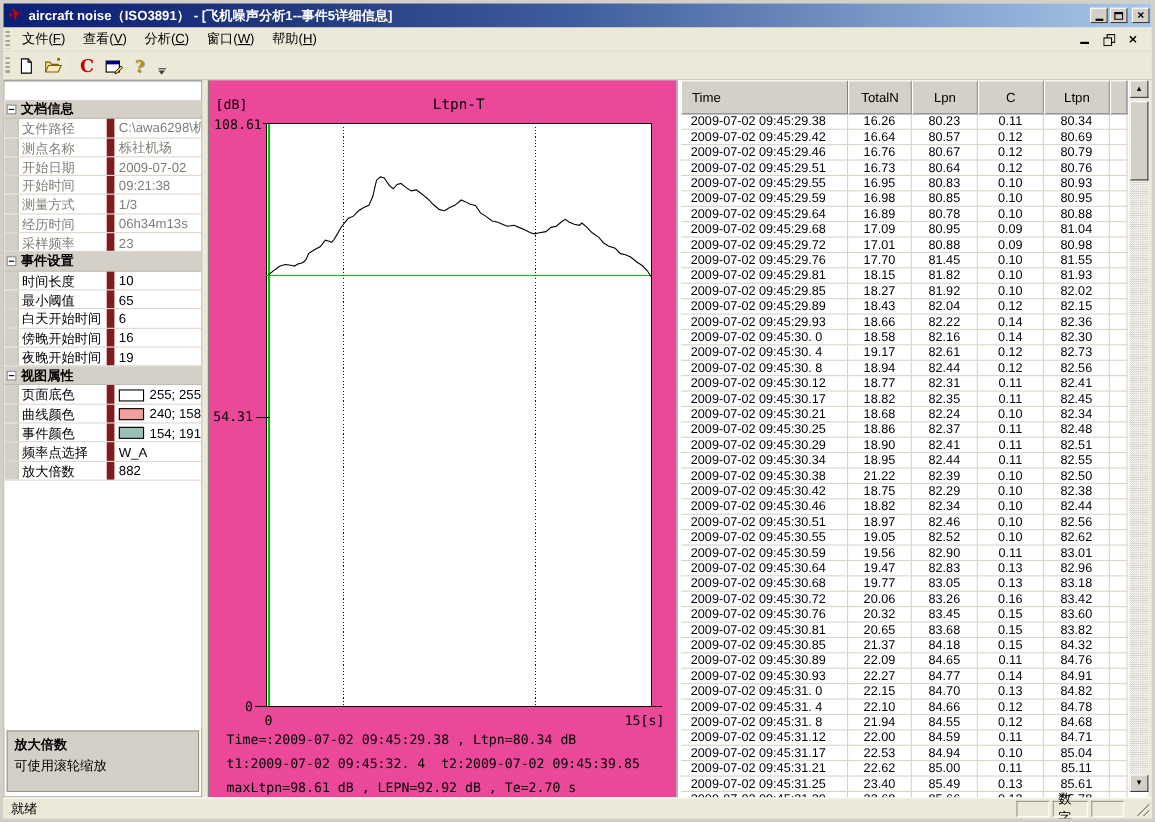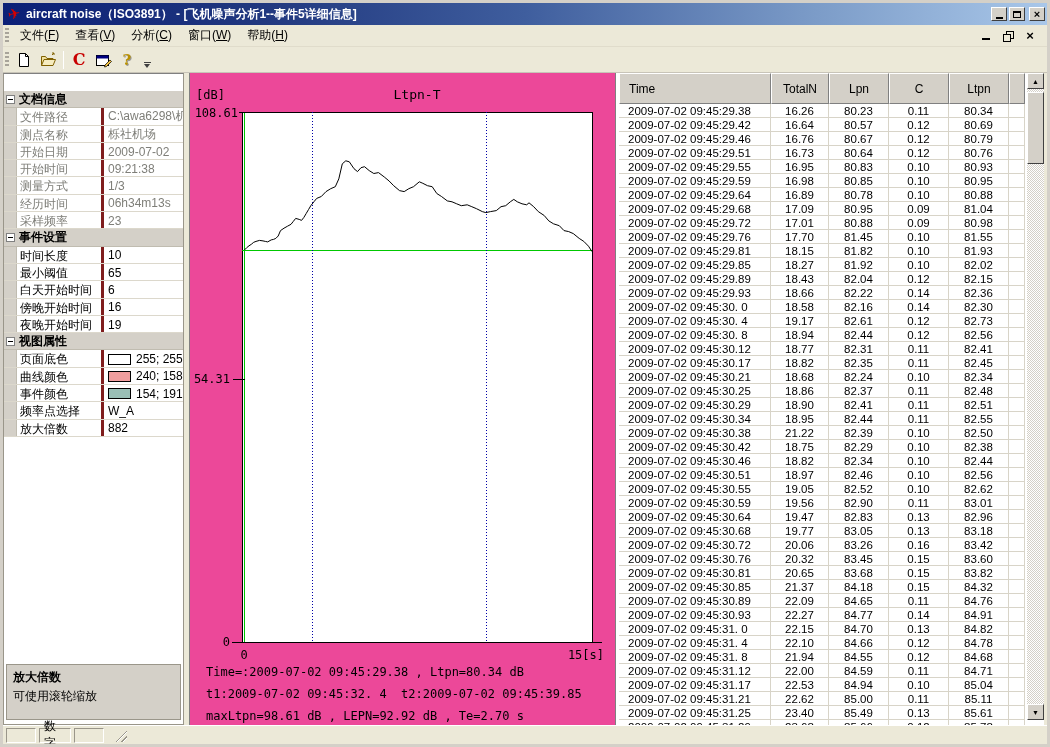--- a/index.html
+++ b/index.html
@@ -47,21 +47,21 @@
   .props{position:absolute;left:0;top:0;width:181px;height:652px;background:#fff;border:1px solid #9A968A;border-top:1px solid #808080;}
   .props-header{height:17px;background:#7E7E78;color:#fef9c3;display:flex;align-items:center;padding:0 4px;margin-top:30px;}
   .props-header .ph-title{flex:1;font-size:11px;}
   .ph-ic{margin-left:6px;font-size:8px;line-height:1;cursor:default;}
   .pg{position:absolute;left:0;top:17px;right:0;bottom:62px;overflow:hidden;background:#fff;}
   .pg-cat{height:17.3px;background:#D4D0C8;display:flex;align-items:center;font-weight:bold;border-bottom:1px solid #C0BCB0;}
   .pg-minus{width:9px;height:9px;background:#fff;border:1px solid #808080;margin:0 4px 0 2px;position:relative;flex:none;}
   .pg-minus::after{content:"";position:absolute;left:1px;right:1px;top:3px;height:1px;background:#000;}
   .pg-row{height:17.3px;display:flex;border-bottom:1px solid #DCD8CC;}
   .pg-gutter{width:13px;background:#D4D0C8;border-right:1px solid #C0BCB0;flex:none;}
-  .pg-label{width:87px;flex:none;padding:1px 2px 0 3px;border-right:3px solid #7f1d1d;white-space:nowrap;overflow:hidden;}
+  .pg-label{width:87px;flex:none;padding:1px 2px 0 3px;border-right:7px solid #7f1d1d;white-space:nowrap;overflow:hidden;}
   .pg-value{flex:1;padding:1px 1px 0 4px;white-space:nowrap;overflow:hidden;display:flex;align-items:center;}
   .pg-ro{color:#7E7E78;}
   .pg-swatch{width:23px;height:11px;border:1px solid #000;margin-right:5px;flex:none;}
   .props-desc{position:absolute;left:2px;right:2px;bottom:4px;height:56px;background:#D4D0C8;border:1px solid #9A968A;padding:4px 6px;}
   .props-desc .pd-title{font-weight:bold;margin-bottom:2px;}
 
   .splitter{position:absolute;left:181px;top:0;width:5px;height:652px;background:#ECE9D8;}
 
   
   .chart-pane{position:absolute;left:186px;top:0;width:426px;height:652px;background:#ec4899;border-left:1px solid #808080;}
@@ -728,19 +728,20 @@
       </div>
       <div class="vscroll">
         <div class="vs-btn vs-up">▲</div>
         <div class="vs-thumb"></div>
         <div class="vs-btn vs-down">▼</div>
       </div>
     </div>
   </div>
 
   <div class="statusbar">
+    <span class="sb-ready">就绪</span>
     <span class="sb-pane empty1"></span>
     <span class="sb-pane num">数字</span>
     <span class="sb-pane empty2"></span>
     <span class="sb-grip"></span>
   </div>
 
 </div>
 
 </body></html>

